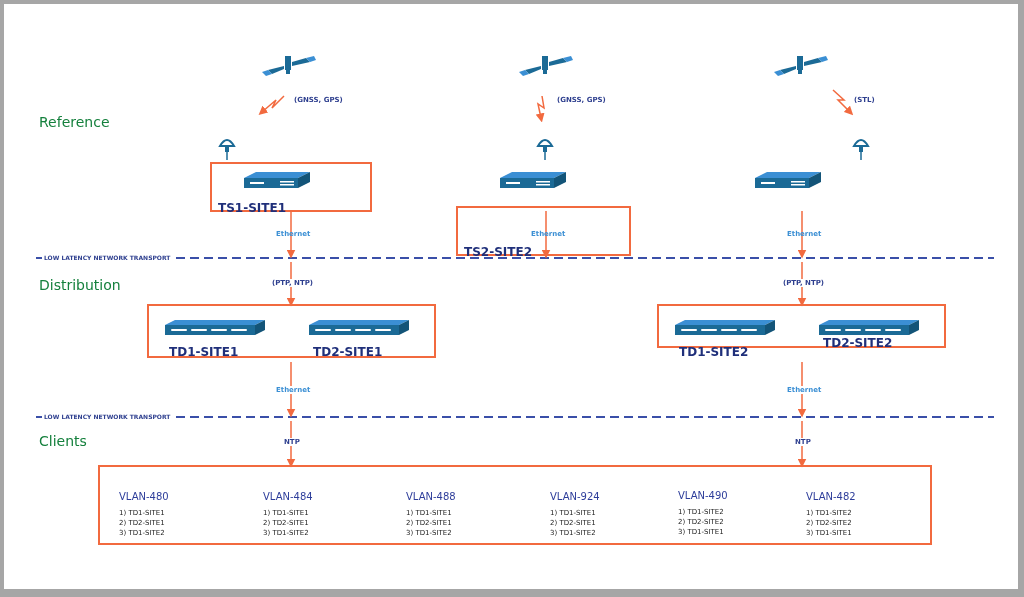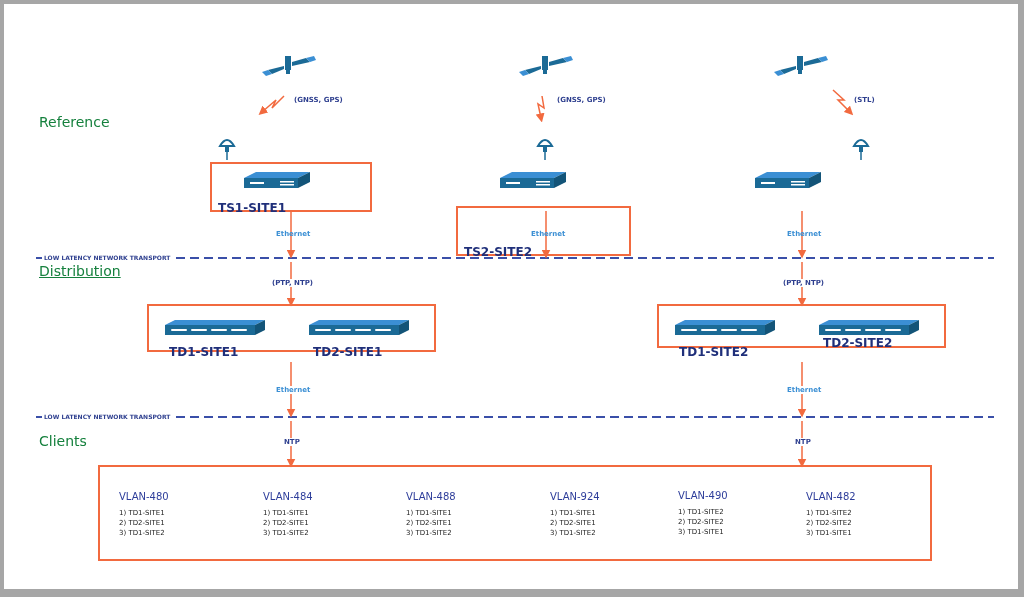--- a/index.html
+++ b/index.html
@@ -114,21 +114,21 @@
     <line x1="542" y1="207" x2="542" y2="250" stroke="#f26a3f" stroke-width="1.5" marker-end="url(#arr)"></line>
     <line x1="798" y1="207" x2="798" y2="250" stroke="#f26a3f" stroke-width="1.5" marker-end="url(#arr)"></line>
     <line x1="798" y1="258" x2="798" y2="298" stroke="#f26a3f" stroke-width="1.5" marker-end="url(#arr)"></line>
     <line x1="287" y1="358" x2="287" y2="409" stroke="#f26a3f" stroke-width="1.5" marker-end="url(#arr)"></line>
     <line x1="287" y1="417" x2="287" y2="459" stroke="#f26a3f" stroke-width="1.5" marker-end="url(#arr)"></line>
     <line x1="798" y1="358" x2="798" y2="409" stroke="#f26a3f" stroke-width="1.5" marker-end="url(#arr)"></line>
     <line x1="798" y1="417" x2="798" y2="459" stroke="#f26a3f" stroke-width="1.5" marker-end="url(#arr)"></line>
   </svg>
 
   <div class="abs section-title" style="left:35px; top:110px;">Reference</div>
-  <div class="abs section-title" style="left:35px; top:259px;text-decoration:underline;">Distribution</div>
+  <div class="abs section-title" style="left:35px; top:273px;">Distribution</div>
   <div class="abs section-title" style="left:35px; top:429px;">Clients</div>
 
   <div class="abs proto" style="left:290px; top:92px;">(GNSS, GPS)</div>
   <div class="abs proto" style="left:553px; top:92px;">(GNSS, GPS)</div>
   <div class="abs proto" style="left:850px; top:92px;">(STL)</div>
 
   <div class="box" style="left:206px; top:158px; width:162px; height:50px;">
     <div class="abs dev-label" style="left:6px; top:37px;">TS1-SITE1</div>
   </div>
   <div class="box" style="left:452px; top:158px; width:175px; height:50px;margin-top:44px;">
@@ -138,36 +138,36 @@
   <div class="abs eth" style="left:272px; top:226px;">Ethernet</div>
   <div class="abs eth" style="left:527px; top:226px;">Ethernet</div>
   <div class="abs eth" style="left:783px; top:226px;">Ethernet</div>
 
   <div class="abs transport-label" style="left:38px; top:250px;">LOW LATENCY NETWORK TRANSPORT</div>
   <div class="abs transport-label" style="left:38px; top:409px;">LOW LATENCY NETWORK TRANSPORT</div>
 
   <div class="abs proto" style="left:268px; top:275px; background:#fff;">(PTP, NTP)</div>
   <div class="abs proto" style="left:779px; top:275px; background:#fff;">(PTP, NTP)</div>
 
-  <div class="box" style="left:143px; top:300px; width:289px; height:48px;text-align:right;">
+  <div class="box" style="left:143px; top:300px; width:289px; height:54px;text-align:right;">
     <div class="abs dev-label" style="left:20px; top:39px;">TD1-SITE1</div>
     <div class="abs dev-label" style="left:164px; top:39px;">TD2-SITE1</div>
   </div>
   <div class="box" style="left:653px; top:300px; width:289px; height:44px;">
     <div class="abs dev-label" style="left:20px; top:39px;">TD1-SITE2</div>
     <div class="abs dev-label" style="left:164px; top:30px;">TD2-SITE2</div>
   </div>
 
   <div class="abs eth" style="left:272px; top:382px; background:#fff;">Ethernet</div>
   <div class="abs eth" style="left:783px; top:382px; background:#fff;">Ethernet</div>
 
   <div class="abs proto" style="left:280px; top:434px; background:#fff;">NTP</div>
   <div class="abs proto" style="left:791px; top:434px; background:#fff;">NTP</div>
 
-  <div class="box" style="left:94px; top:461px; width:834px; height:96px;">
+  <div class="box" style="left:94px; top:461px; width:834px; height:80px;">
     <div class="vlan-col" style="left:19px; top:24px;">
       <div class="vlan-name">VLAN-480</div>
       <div class="vlan-item">1) TD1-SITE1</div>
       <div class="vlan-item">2) TD2-SITE1</div>
       <div class="vlan-item">3) TD1-SITE2</div>
     </div>
     <div class="vlan-col" style="left:163px; top:24px;">
       <div class="vlan-name">VLAN-484</div>
       <div class="vlan-item">1) TD1-SITE1</div>
       <div class="vlan-item">2) TD2-SITE1</div>

